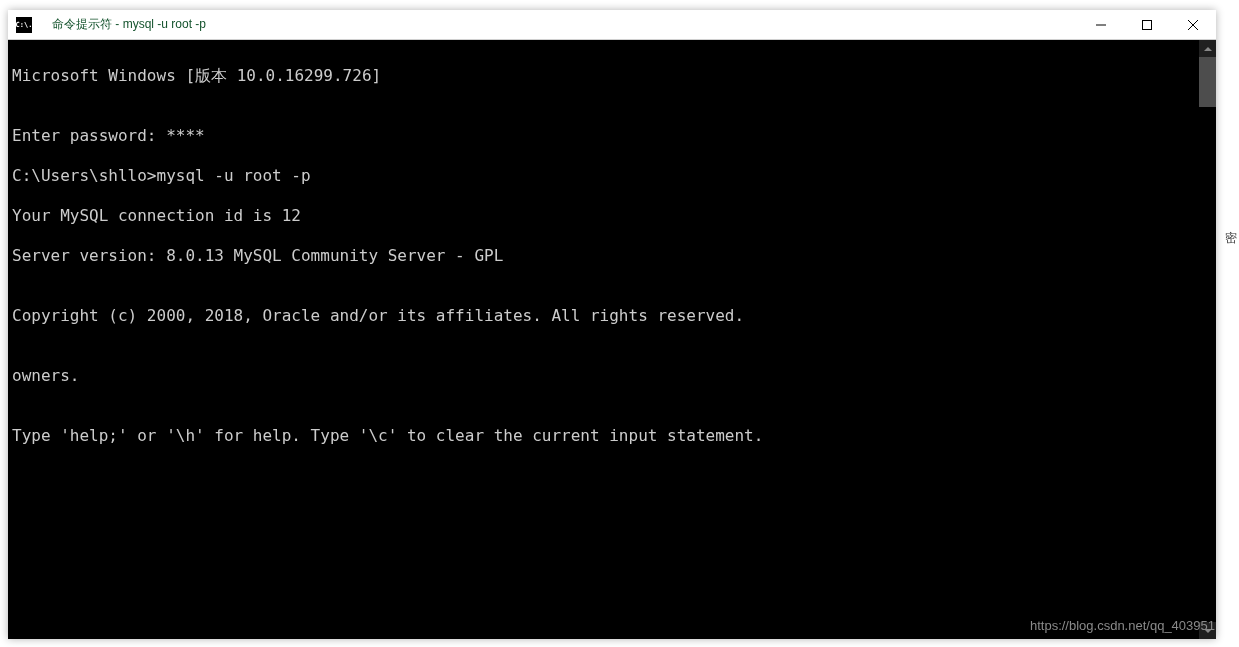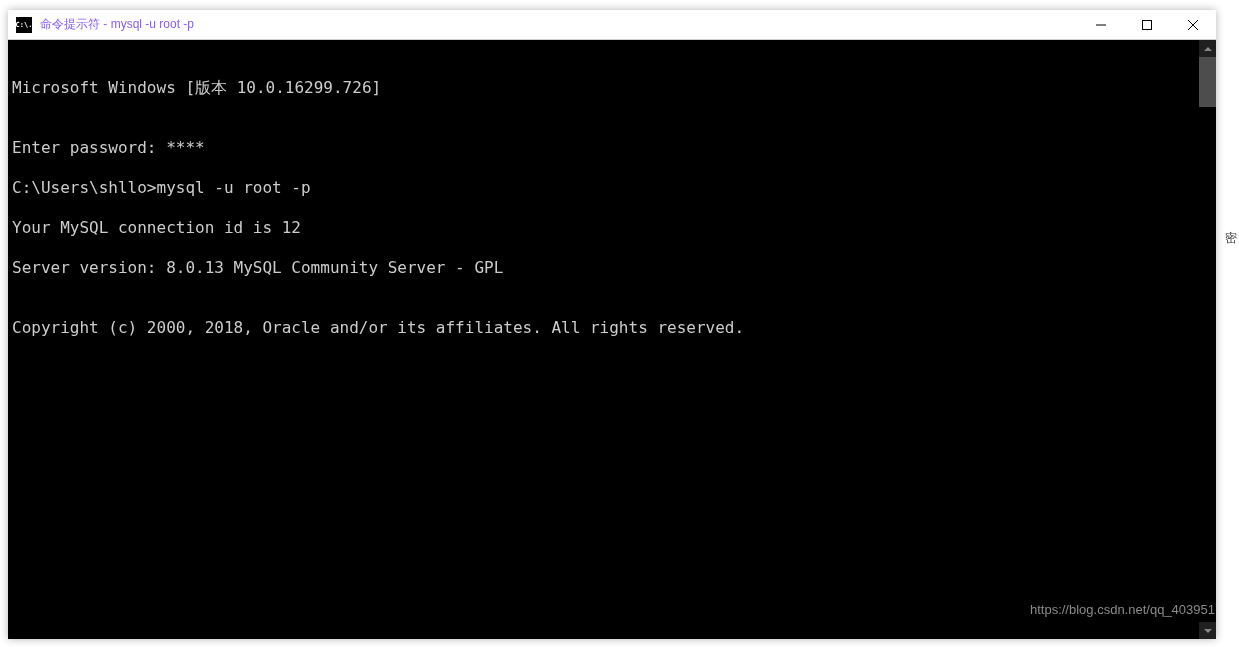--- a/index.html
+++ b/index.html
@@ -40,43 +40,43 @@
       align-items: center;
       justify-content: center;
     }
     .titlebar-icon-text {
       color: #ffffff;
       font-size: 7px;
       font-family: monospace;
       font-weight: bold;
     }
     .titlebar-title {
-      margin-left: 8px;
+      margin-left: 20px;
       font-size: 12px;
-      color: #8b5cf6;
+      color: #14532d;
       flex: 1;
     }
     .titlebar-buttons {
       display: flex;
       height: 100%;
     }
     .titlebar-btn {
       width: 46px;
       height: 100%;
       display: flex;
       align-items: center;
       justify-content: center;
       cursor: pointer;
     }
     .titlebar-btn svg {
       width: 10px;
       height: 10px;
     }
     .terminal-content {
-      padding: 18px 4px;
+      padding: 6px 4px;
       background: #000000;
       color: #cccccc;
       font-family: "NSimSun", "SimSun", Consolas, monospace;
       font-size: 16px;
       line-height: 20px;
       white-space: pre;
       height: calc(100% - 30px);
       position: relative;
       overflow: hidden;
     }
@@ -114,21 +114,21 @@
     .scrollbar-thumb {
       position: absolute;
       top: 17px;
       width: 17px;
       height: 50px;
       background: #4d4d4d;
     }
     .watermark {
       position: absolute;
       right: 24px;
-      bottom: 30px;
+      bottom: 14px;
       color: #8a8a8a;
       font-size: 13px;
       font-family: Arial, sans-serif;
       z-index: 10;
     }
     .side-char {
       position: absolute;
       right: 2px;
       top: 230px;
       font-size: 12px;
@@ -166,21 +166,23 @@
   <div class="terminal-content">
 <div class="terminal-line">Microsoft Windows [版本 10.0.16299.726]</div>
 <div class="terminal-line"></div>
 <div class="terminal-line">Enter password: ****</div>
 <div class="terminal-line">C:\Users\shllo&gt;mysql -u root -p</div>
 <div class="terminal-line">Your MySQL connection id is 12</div>
 <div class="terminal-line">Server version: 8.0.13 MySQL Community Server - GPL</div>
 <div class="terminal-line"></div>
 <div class="terminal-line">Copyright (c) 2000, 2018, Oracle and/or its affiliates. All rights reserved.</div>
 <div class="terminal-line"></div>
-<div class="terminal-line"></div>
+<div class="terminal-line">owners.</div>
+<div class="terminal-line"></div>
+<div class="terminal-line">Type 'help;' or '\h' for help. Type '\c' to clear the current input statement.</div>
 <div class="terminal-line"></div>
 
 
 <div class="terminal-line"></div>
 
   </div>
   <div class="scrollbar-area">
     <div class="scrollbar-up">
       <svg width="8" height="4" viewBox="0 0 8 4">
           <polygon points="4,0 8,4 0,4" fill="#888"></polygon>

